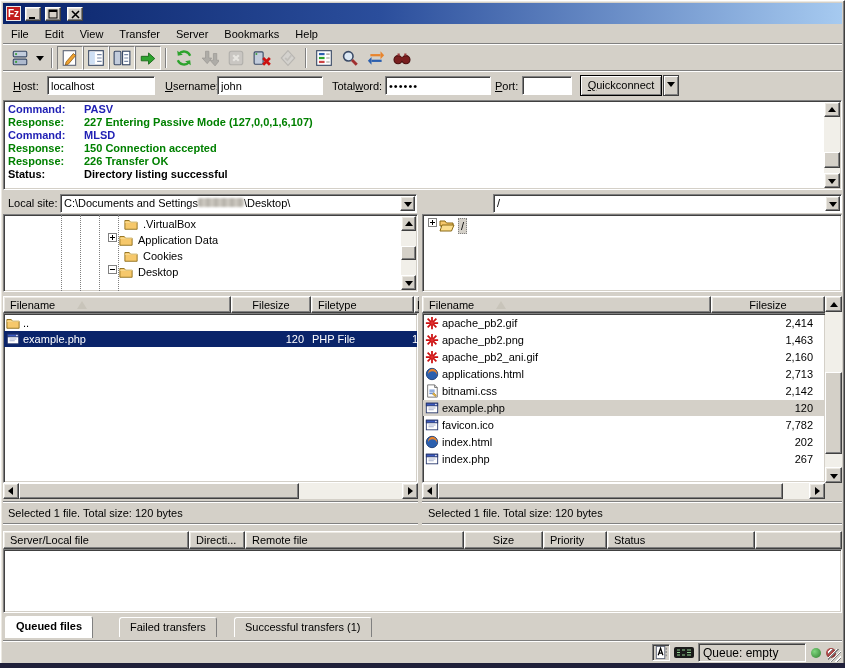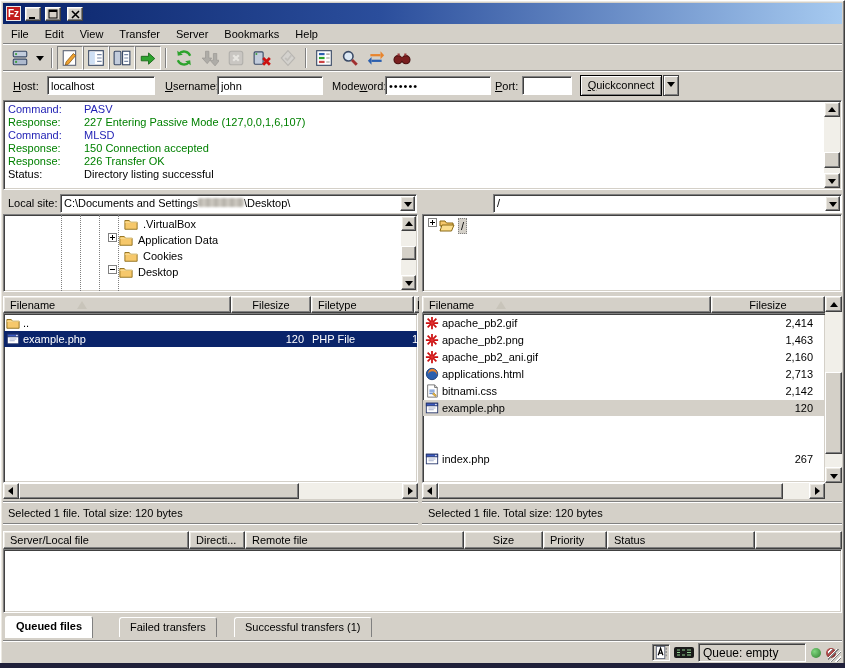--- a/index.html
+++ b/index.html
@@ -60,21 +60,21 @@
     position:absolute; top:3px; height:19px;
     border-top:1px solid #808080; border-left:1px solid #808080;
     border-right:1px solid #fff; border-bottom:1px solid #fff;
     box-shadow: inset 1px 1px 0 #404040;
     background:#fff; font-family:"Liberation Sans",sans-serif; font-size:11px; padding:0 3px;
   }
   .qcbtn { position:absolute; top:2px; height:21px; font-size:11px; text-align:center;
     border:1px solid #000; box-shadow: inset 1px 1px 0 #fff, inset -1px -1px 0 #808080;
     background:#D4D0C8; line-height:19px; }
   
-  .logline { height:13px; white-space:nowrap; display:flex; }
+  .logline { height:13px; white-space:nowrap; display:flex;font-weight:bold; }
   .loglabel { width:76px; flex:0 0 auto; }
   .c-command { color:#1F1FB4; }
   .c-response { color:#008000; }
   .c-status { color:#000; }
   
   .sb-track { background:#F1EFE9; position:absolute; }
   .sbtn { position:absolute; background:#D4D0C8;
     border-top:1px solid #fff; border-left:1px solid #fff;
     border-right:1px solid #404040; border-bottom:1px solid #404040;
     box-shadow: inset -1px -1px 0 #808080, inset 1px 1px 0 #ECE9E2; }
@@ -354,21 +354,21 @@
       </svg>
     </div>
 </div>
 <div class="abs groove" style="left:3px;right:3px;top:70px"></div>
 
 <div class="abs" style="left:3px;right:3px;top:73px;height:25px">
   <span class="qc-label" style="left:10px"><span class="u">H</span><span>ost:</span></span>
   <input class="qcinput" style="left: 44px; width: 108px;" value="localhost">
   <span class="qc-label" style="left:162px"><span class="u">U</span><span>sername:</span></span>
   <input class="qcinput" style="left: 214px; width: 106px;" value="john">
-  <span class="qc-label" style="left:329px"><span>Mode</span><span class="u">w</span><span>ord:</span></span>
+  <span class="qc-label" style="left:329px"><span>Total</span><span class="u">w</span><span>ord:</span></span>
   <input class="qcinput" style="left: 382px; width: 106px; letter-spacing: 1px;" value="••••••">
   <span class="qc-label" style="left:492px"><span class="u">P</span><span>ort:</span></span>
   <input class="qcinput" style="left: 519px; width: 50px;" value="">
   <div class="qcbtn" style="left:577px;width:82px"><span class="u">Q</span><span>uickconnect</span></div>
   <div class="qcbtn" style="left:660px;width:16px;border:1px solid #404040"><span class="ddarrow" style="display:inline-block;margin-bottom:2px"></span></div>
 </div>
 
 <div class="abs sunken" style="left:3px;top:100px;width:839px;height:90px;padding:2px 4px;overflow:hidden">
   <div class="logline">
       <span class="loglabel c-command">Command:</span>
@@ -561,20 +561,34 @@
       </svg>
     <span class="fname">bitnami.css</span>
     <span class="fsize" style="left:250px;width:140px">2,142</span>
   </div>
   <div class="frow sel-inactive" style="left:0;top:86px;width:100%">
     <svg class="fi">
         <use href="#i-winfile"></use>
       </svg>
     <span class="fname">example.php</span>
     <span class="fsize" style="left:250px;width:140px">120</span>
+  </div>
+  <div class="frow" style="left:0;top:103px;width:100%">
+    <svg class="fi">
+        <use href="#i-winfile"></use>
+      </svg>
+    <span class="fname">favicon.ico</span>
+    <span class="fsize" style="left:250px;width:140px">7,782</span>
+  </div>
+  <div class="frow" style="left:0;top:120px;width:100%">
+    <svg class="fi">
+        <use href="#i-firefox"></use>
+      </svg>
+    <span class="fname">index.html</span>
+    <span class="fsize" style="left:250px;width:140px">202</span>
   </div>
   <div class="frow" style="left:0;top:137px;width:100%">
     <svg class="fi">
         <use href="#i-winfile"></use>
       </svg>
     <span class="fname">index.php</span>
     <span class="fsize" style="left:250px;width:140px">267</span>
   </div>
 </div>
 

